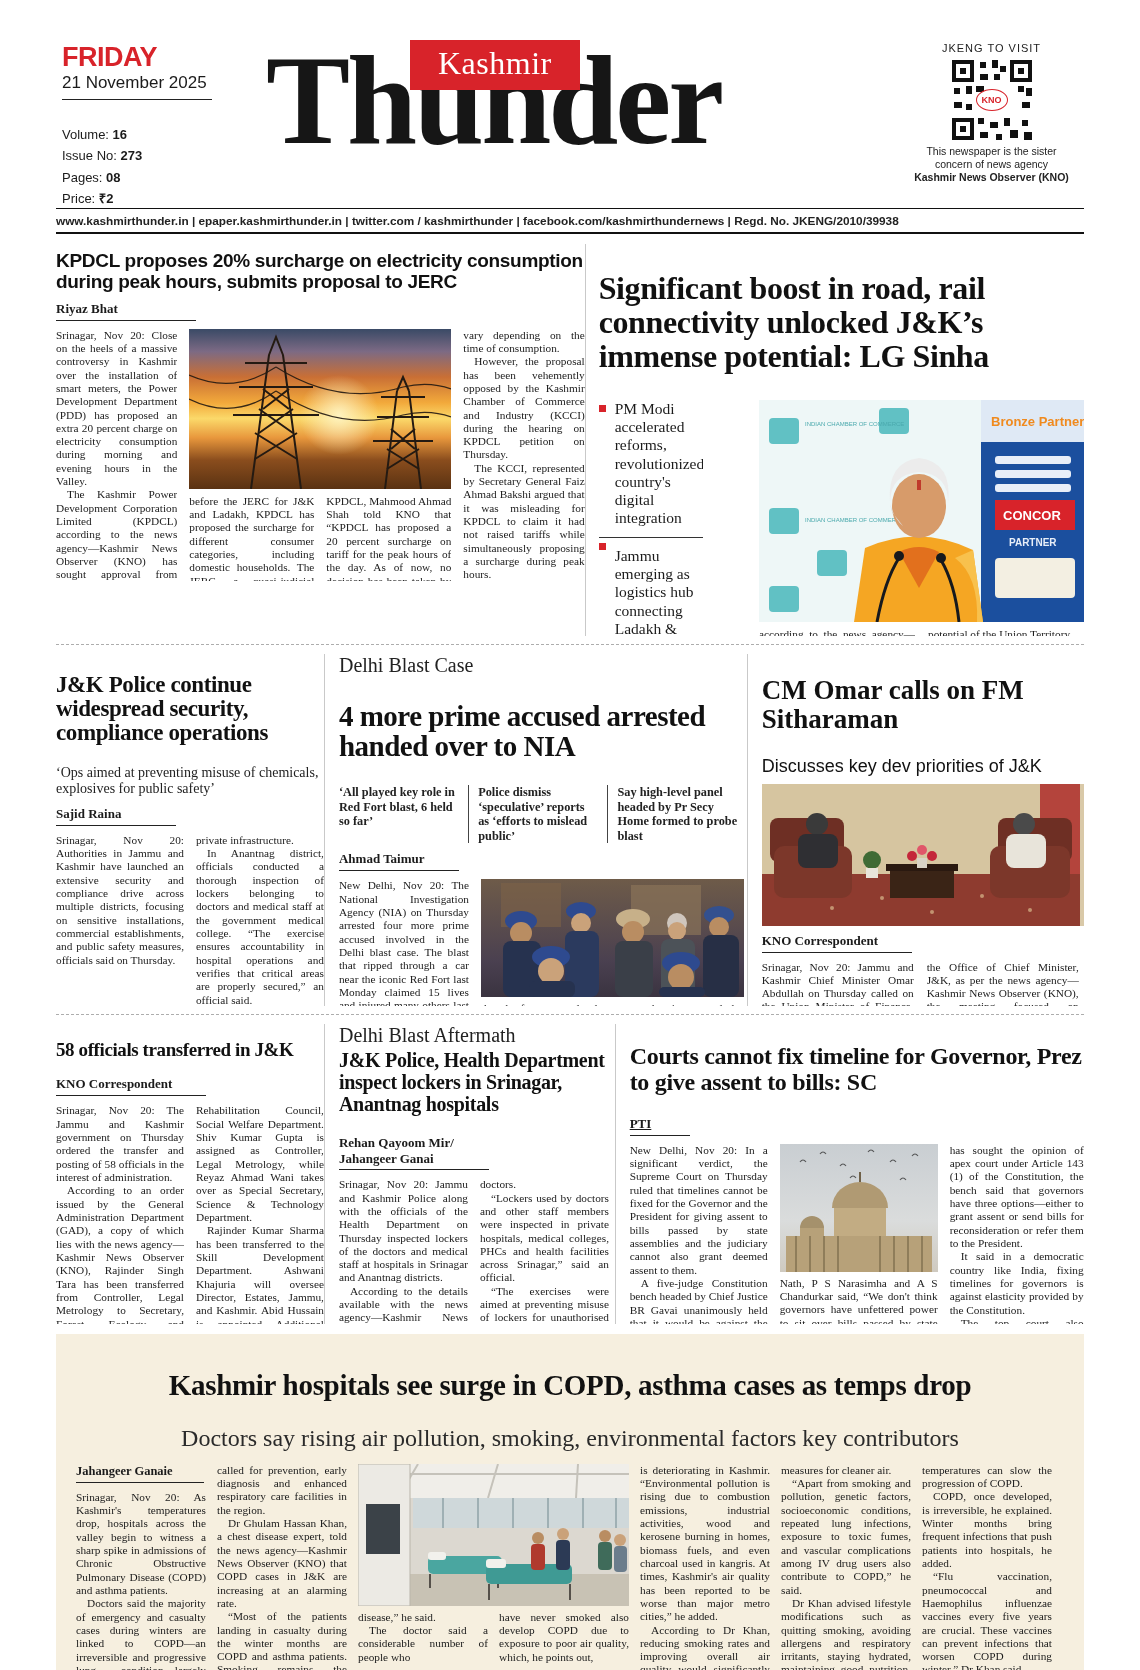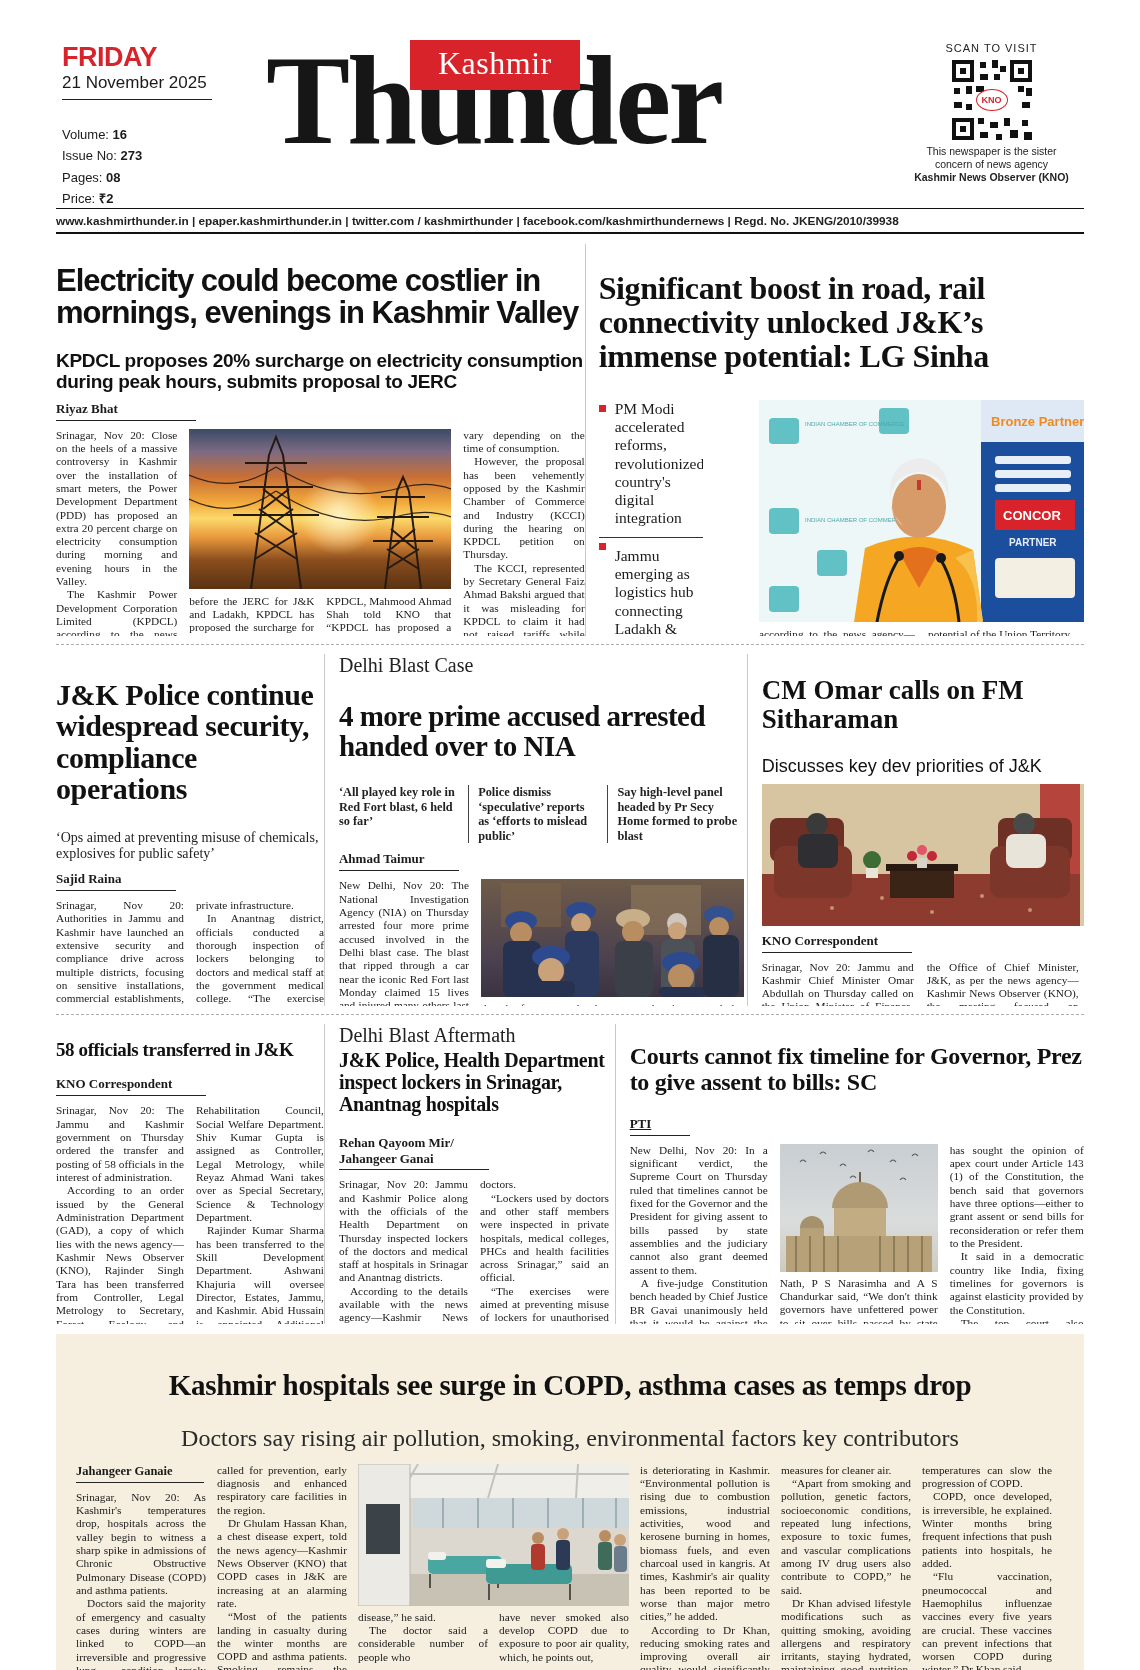--- a/index.html
+++ b/index.html
@@ -58,21 +58,21 @@
   .bullets .bp::before{content:"";position:absolute;left:0;top:5px;width:7px;height:7px;background:#d8232a;}
   .bullets .bp + .bp{border-top:1.2px solid #333;margin-top:9px;padding-top:9px;}
   .sinha-left .byline{margin-top:10px;}
   .sinha-right{width:325px;display:flex;flex-direction:column;padding-left:43px;}
   .sinha-right .ph{height:222px;margin-bottom:6px;}
   .sinha-cols{display:flex;gap:13px;flex:1;overflow:hidden;}
   .sinha-cols .col{width:156px;}
   
   .row2{margin-top:8px;padding-top:9px;height:352px;}
   .police{width:276px;overflow:hidden;}
-  .police-h2{font-size:30px;line-height:1.05;letter-spacing:-0.4px;}
+  .police-h2{font-size:23px;line-height:1.05;letter-spacing:-0.4px;}
   .police-deck{font-size:14px;line-height:1.15;color:#222;margin-top:18px;}
   .police .byline{width:120px;margin-top:9px;}
   .police-cols{display:flex;gap:12px;height:172px;}
   .police-cols .col{width:132px;}
   .delhi{width:420px;padding-left:14px;overflow:hidden;}
   .delhi-h2{font-size:29px;line-height:1.04;letter-spacing:-0.5px;}
   .deck-row{display:flex;margin-top:7px;}
   .deck-item{font-size:12.3px;line-height:1.18;font-weight:bold;color:#222;padding:0 9px;flex:1;}
   .deck-item:first-child{padding-left:0;}
   .deck-item + .deck-item{border-left:1px solid #444;}
@@ -137,21 +137,21 @@
         <div><span>Issue No:</span> <b>273</b></div>
         <div><span>Pages:</span> <b>08</b></div>
         <div><span>Price:</span> <b>₹2</b></div>
       </div>
     </div>
     <div class="brand-wrap">
       <div class="brand-main">Thunder</div>
       <div class="brand-box">Kashmir</div>
     </div>
     <div class="mast-right">
-      <div class="scan">SCAN TO VISIT</div>
+      <div class="scan">JKENG TO VISIT</div>
       <div class="qr">
         <svg width="84" height="84" viewBox="0 0 42 42">
           <rect x="0" y="0" width="42" height="42" fill="#fff"></rect>
           <g fill="#111">
             <rect x="1" y="1" width="11" height="11"></rect>
               <rect x="30" y="1" width="11" height="11"></rect>
               <rect x="1" y="30" width="11" height="11"></rect>
             <rect x="15" y="2" width="3" height="3"></rect>
               <rect x="21" y="1" width="3" height="4"></rect>
               <rect x="25" y="4" width="3" height="3"></rect>
@@ -194,21 +194,20 @@
       </div>
     </div>
   </div>
   <div class="rule-top"></div>
   <div class="urlbar">www.kashmirthunder.in | epaper.kashmirthunder.in | twitter.com / kashmirthunder | facebook.com/kashmirthundernews  | Regd. No. JKENG/2010/39938</div>
   <div class="rule-bottom"></div>
 
   <div class="row row1">
 
     <div class="lead">
-      <h1 class="h-sans lead-h1">Electricity could become costlier in mornings, evenings in Kashmir Valley</h1>
       <div class="lead-sub">KPDCL proposes 20% surcharge on electricity consumption during peak hours, submits proposal to JERC</div>
       <div class="byline">Riyaz Bhat</div>
       <div class="lead-body">
         <div class="col lead-c">
             <p class="bp">Srinagar, Nov 20: Close on the heels of a massive controversy in Kashmir over the installation of smart meters, the Power Development Department (PDD) has proposed an extra 20 percent charge on electricity consumption during morning and evening hours in the Valley.</p>
             <p class="bp">The Kashmir Power Development Corporation Limited (KPDCL) according to the news agency—Kashmir News Observer (KNO) has sought approval from Joint Electricity Regulatory Commission (JERC) to impose a 20 percent surcharge on all categories of consumers except for the agriculture sector during peak hours, when demand is at its highest due to the bone-chilling cold in the Valley.</p>
           </div>
         <div class="lead-mid">
           <div class="ph" style="background:linear-gradient(180deg,#3a4a66 0%,#7c6a84 14%,#c96f35 30%,#f2a93b 46%,#fbd96a 56%,#e8973c 68%,#8a4d1d 82%,#5a3212 100%);">
             <svg width="262" height="160" viewBox="0 0 262 160">

